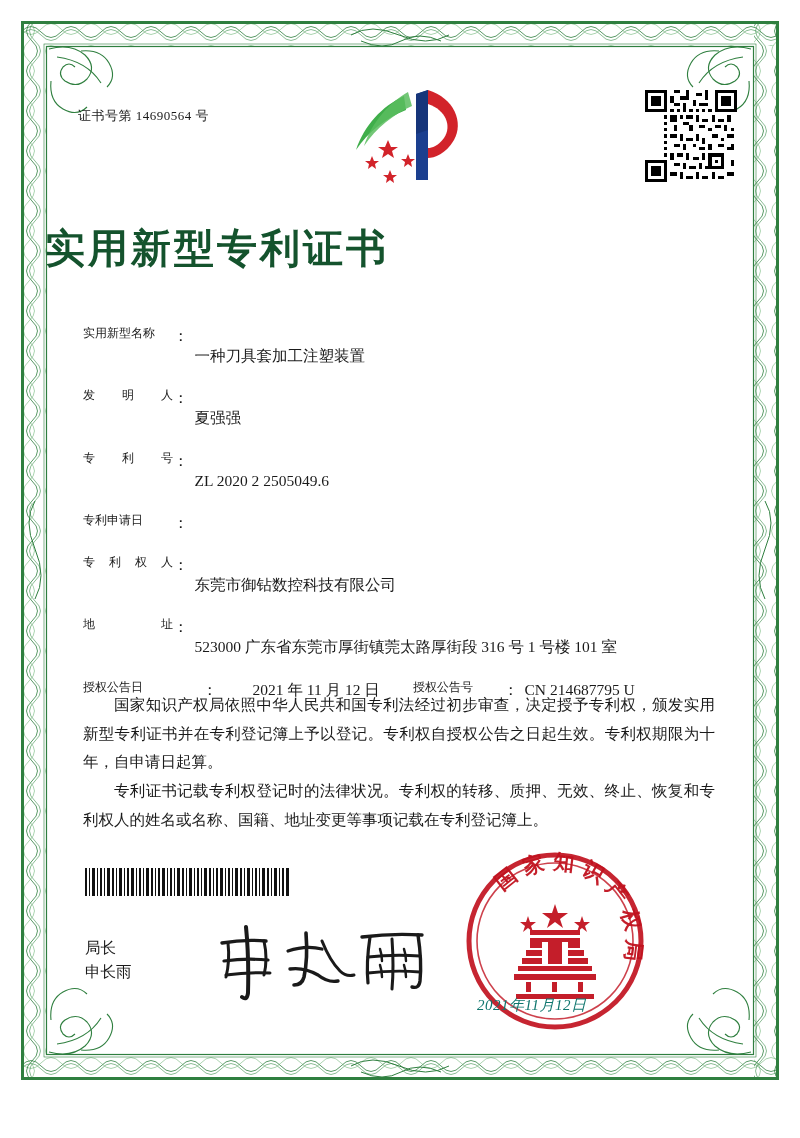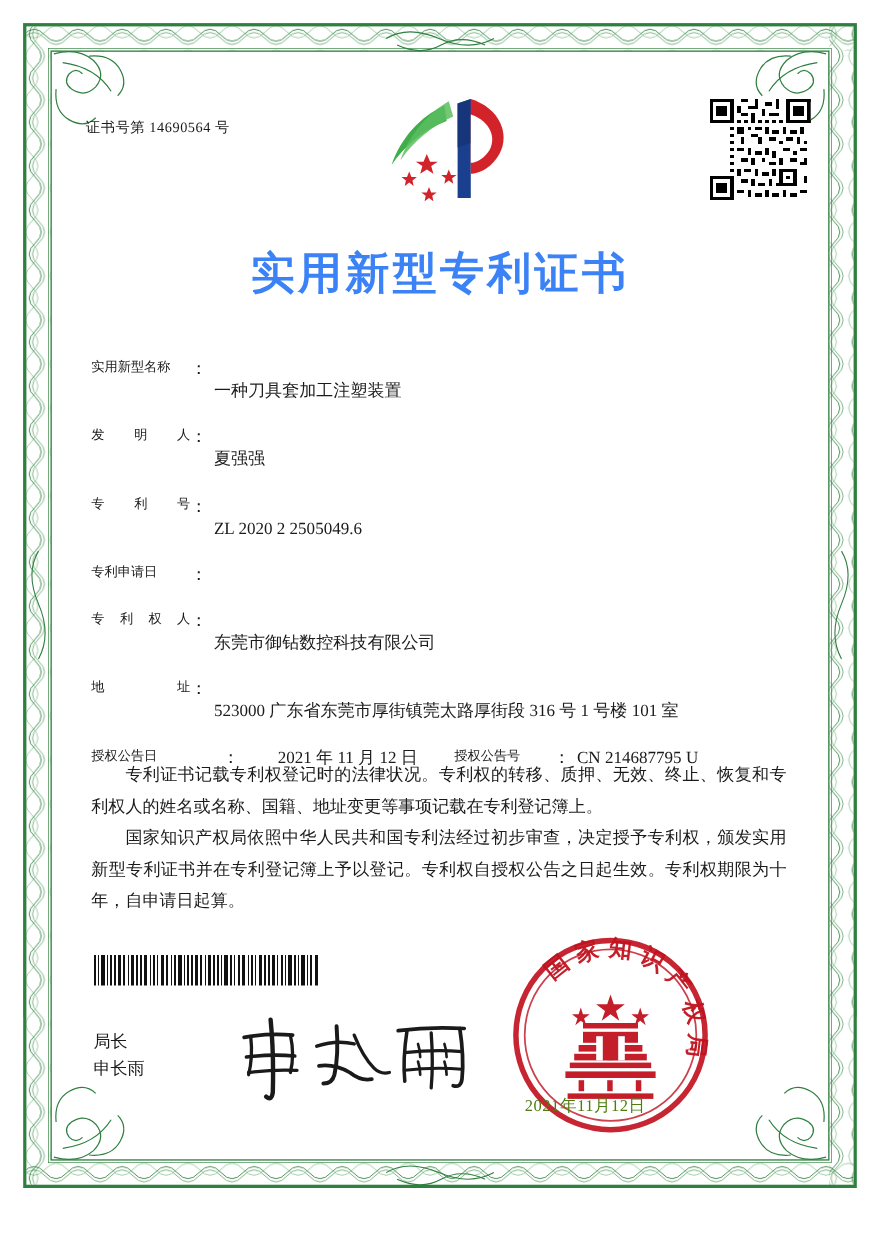--- a/index.html
+++ b/index.html
@@ -58,26 +58,26 @@
     position: absolute;
     right: 18px; top: 44px;
     width: 92px; height: 92px;
   }
 
   
   .main-title {
     position: absolute;
     left: 0; top: 175px;
     width: 710px;
-    text-align: center;
+    text-align: left;
     font-size: 40px;
     font-weight: bold;
     letter-spacing: 3px;
     font-family: "DejaVu Serif", "Liberation Serif", serif;
-    color: #3b82f6;
+    color: #14532d;
   }
 
   
   .fields {
     position: absolute;
     left: 38px; top: 278px;
     width: 640px;
     font-size: 15.5px;
     line-height: 1.5;
   }
@@ -159,22 +159,23 @@
   
   .seal {
     position: absolute;
     left: 415px; top: 800px;
     width: 190px; height: 190px;
   }
   .seal-date {
     position: absolute;
     left: 432px; top: 950px;
     font-size: 15px;
-    color: #4d7c0f;
+    color: #0f766e;
     letter-spacing: 0.5px;
+    font-style: italic;
   }
 
   
   .page-num {
     position: absolute;
     left: 0; top: 1005px;
     width: 800px;
     text-align: center;
     font-size: 14.5px;
   }
@@ -428,22 +429,22 @@
         <span class="half">
           <span class="flabel nospread">授权公告号</span>
           <span class="fcolon">：</span>
           <span>CN 214687795 U</span>
         </span>
       </div>
 
     </div>
 
     <div class="paras">
+      <p>国家知识产权局依照中华人民共和国专利法经过初步审查，决定授予专利权，颁发实用新型专利证书并在专利登记簿上予以登记。专利权自授权公告之日起生效。专利权期限为十年，自申请日起算。</p>
       <p>专利证书记载专利权登记时的法律状况。专利权的转移、质押、无效、终止、恢复和专利权人的姓名或名称、国籍、地址变更等事项记载在专利登记簿上。</p>
-      <p>国家知识产权局依照中华人民共和国专利法经过初步审查，决定授予专利权，颁发实用新型专利证书并在专利登记簿上予以登记。专利权自授权公告之日起生效。专利权期限为十年，自申请日起算。</p>
     </div>
 
     <svg class="barcode" viewBox="0 0 205 28" xmlns="http://www.w3.org/2000/svg" shape-rendering="crispEdges">
       <g fill="#111">
         <rect x="0" y="0" width="2" height="28"></rect>
           <rect x="4" y="0" width="1" height="28"></rect>
         <rect x="7" y="0" width="3" height="28"></rect>
           <rect x="12" y="0" width="1" height="28"></rect>
         <rect x="15" y="0" width="2" height="28"></rect>
           <rect x="19" y="0" width="1" height="28"></rect>

